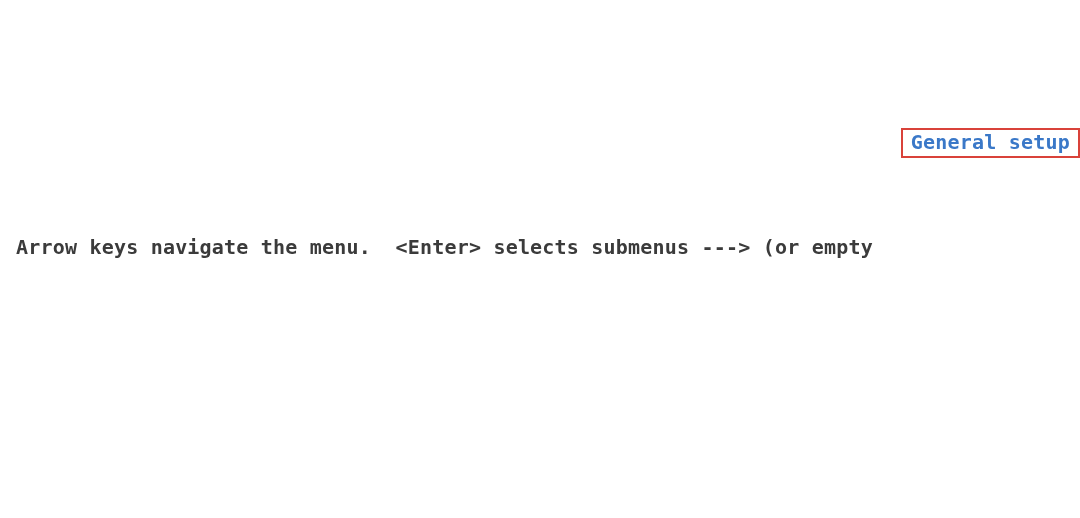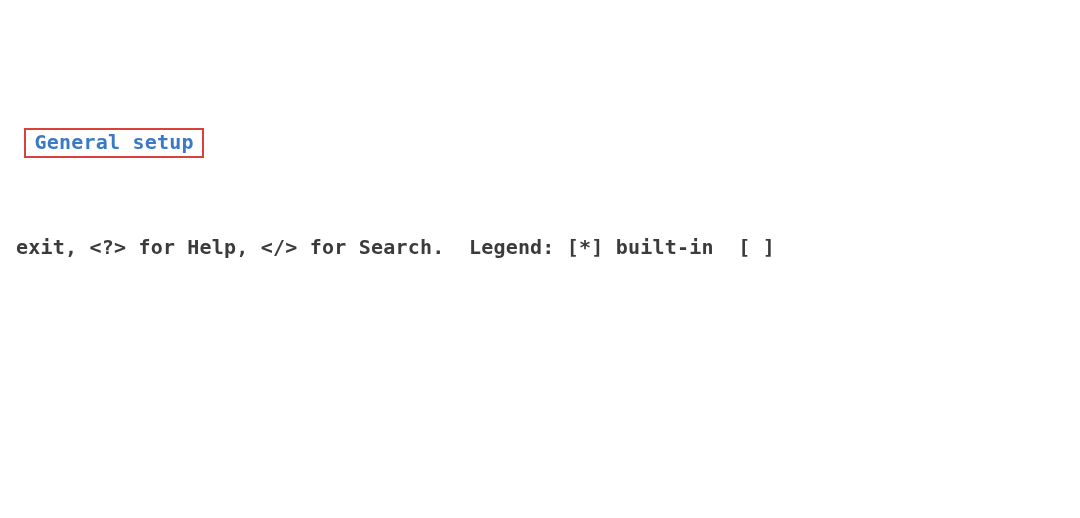--- a/index.html
+++ b/index.html
@@ -10,23 +10,24 @@
       background: #ffffff;
       color: #3b3b3b;
       white-space: pre;
       overflow: hidden;
       width: 1080px;
       height: 518px;
       font-weight: 600;
       letter-spacing: 0.2px;
     }
     .title-row {
-      text-align: left;
+      text-align: right;
       position: relative;
       height: 26px;
+      padding-left: 44px;
     }
     .title {
       display: inline-block;
       color: #3a78c8;
       font-weight: 700;
       border: 2px solid #d9423a;
       padding: 0 8px;
       margin-top: 0px;
     }
     .help-text {
@@ -37,19 +38,19 @@
 </head>
 <body>
 
 
 
 <div class="title-row">
   <span class="title">General setup</span>
 </div>
 
 <div class="help-text">
-  <div>exit, &lt;?&gt; for Help, &lt;/&gt; for Search.  Legend: [*] built-in  [ ]</div>
+  <div>Arrow keys navigate the menu.  &lt;Enter&gt; selects submenus ---&gt; (or empty</div>
 </div>
 
 
 
 
 
 
 </body></html>

